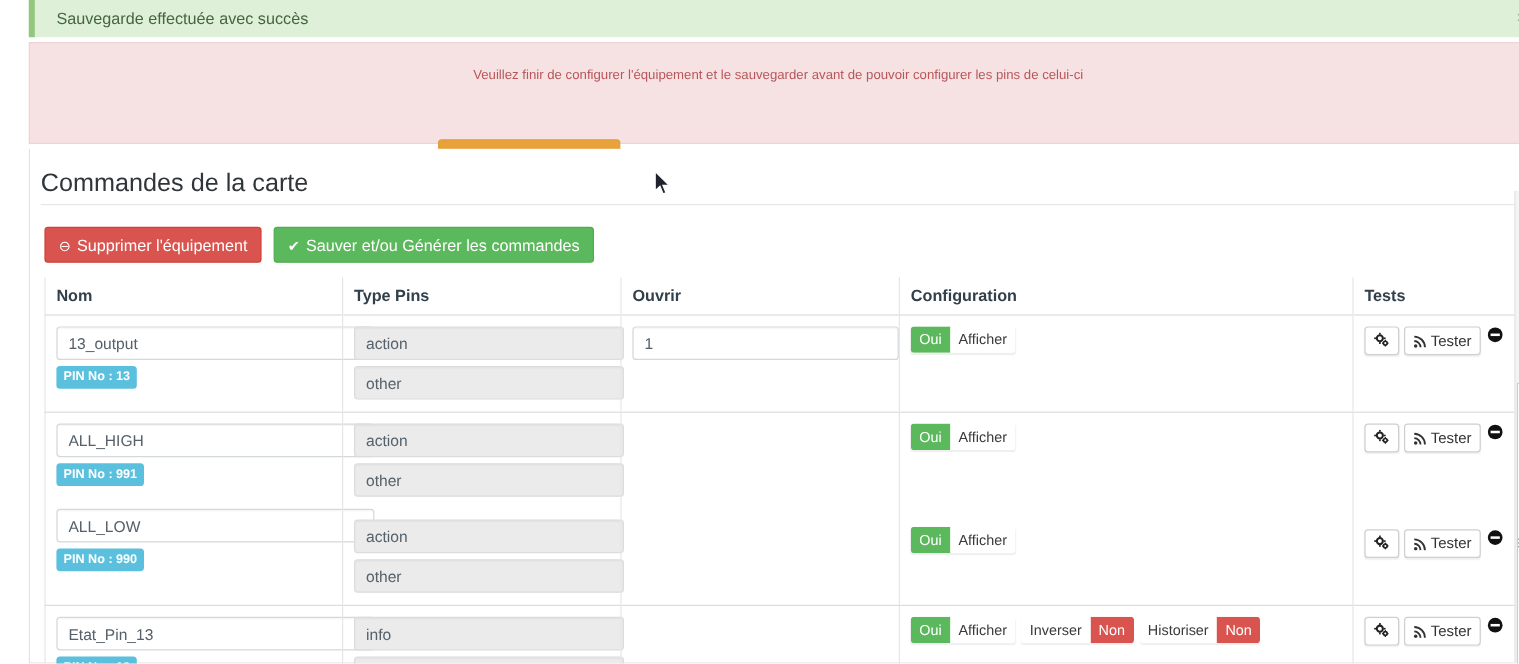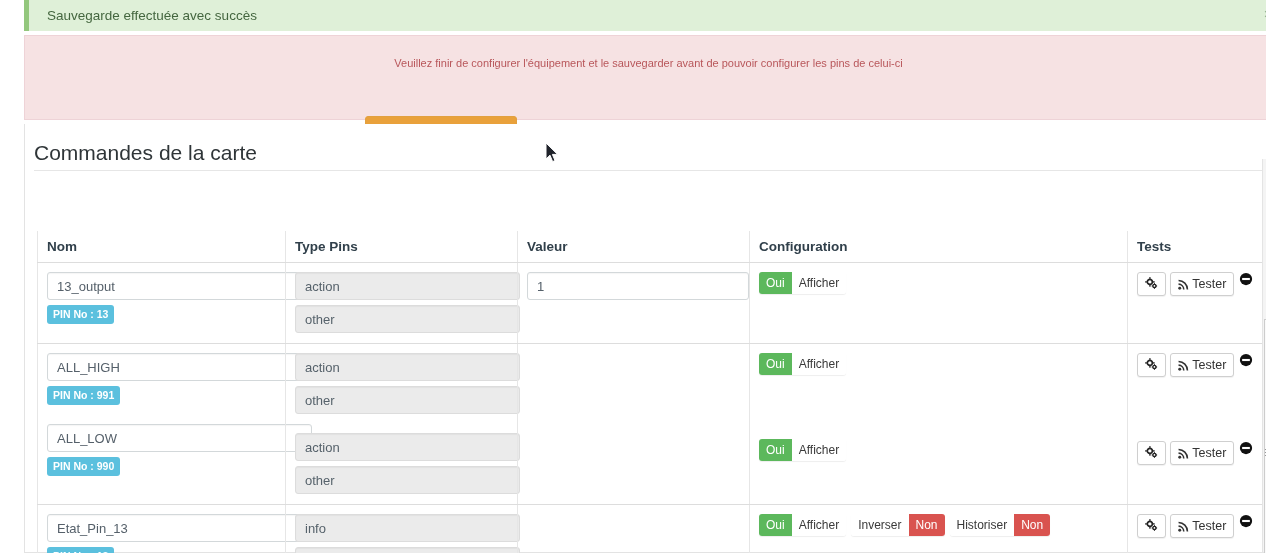--- a/index.html
+++ b/index.html
@@ -204,34 +204,42 @@
     <div class="headline">Veuillez finir de configurer l'équipement et le sauvegarder avant de pouvoir configurer les pins de celui-ci</div>
     <div class="sub-label">Configuration des pins de la carte</div>
     <div class="btn-orange">Ouvrir le paramétrage</div>
   </div>
 
   <div class="panel-main">
 
     <div class="page-title">Commandes de la carte</div>
     <div class="title-rule"></div>
 
+    <div class="btn-row">
+      <span class="btn btn-danger">
+        <span class="gl">⊖</span><span>Supprimer l'équipement</span>
+      </span>
+      <span class="btn btn-success">
+        <span class="gl">✔</span><span>Sauver et/ou Générer les commandes</span>
+      </span>
+    </div>
 
     <table class="tbl">
       <colgroup>
         <col class="col-nom">
           <col class="col-type">
           <col class="col-val">
           <col class="col-conf">
           <col class="col-test">
       </colgroup>
       <thead>
         <tr>
           <th>Nom</th>
           <th>Type Pins</th>
-          <th>Valeur</th>
+          <th>Ouvrir</th>
           <th>Configuration</th>
           <th>Tests</th>
         </tr>
       </thead>
       <tbody>
           <tr>
             <td>
               <div class="cell-pad"><input class="inp" value="13_output" style=""><span class="pin-badge">PIN No : 13</span></div>
             </td>
             <td>

